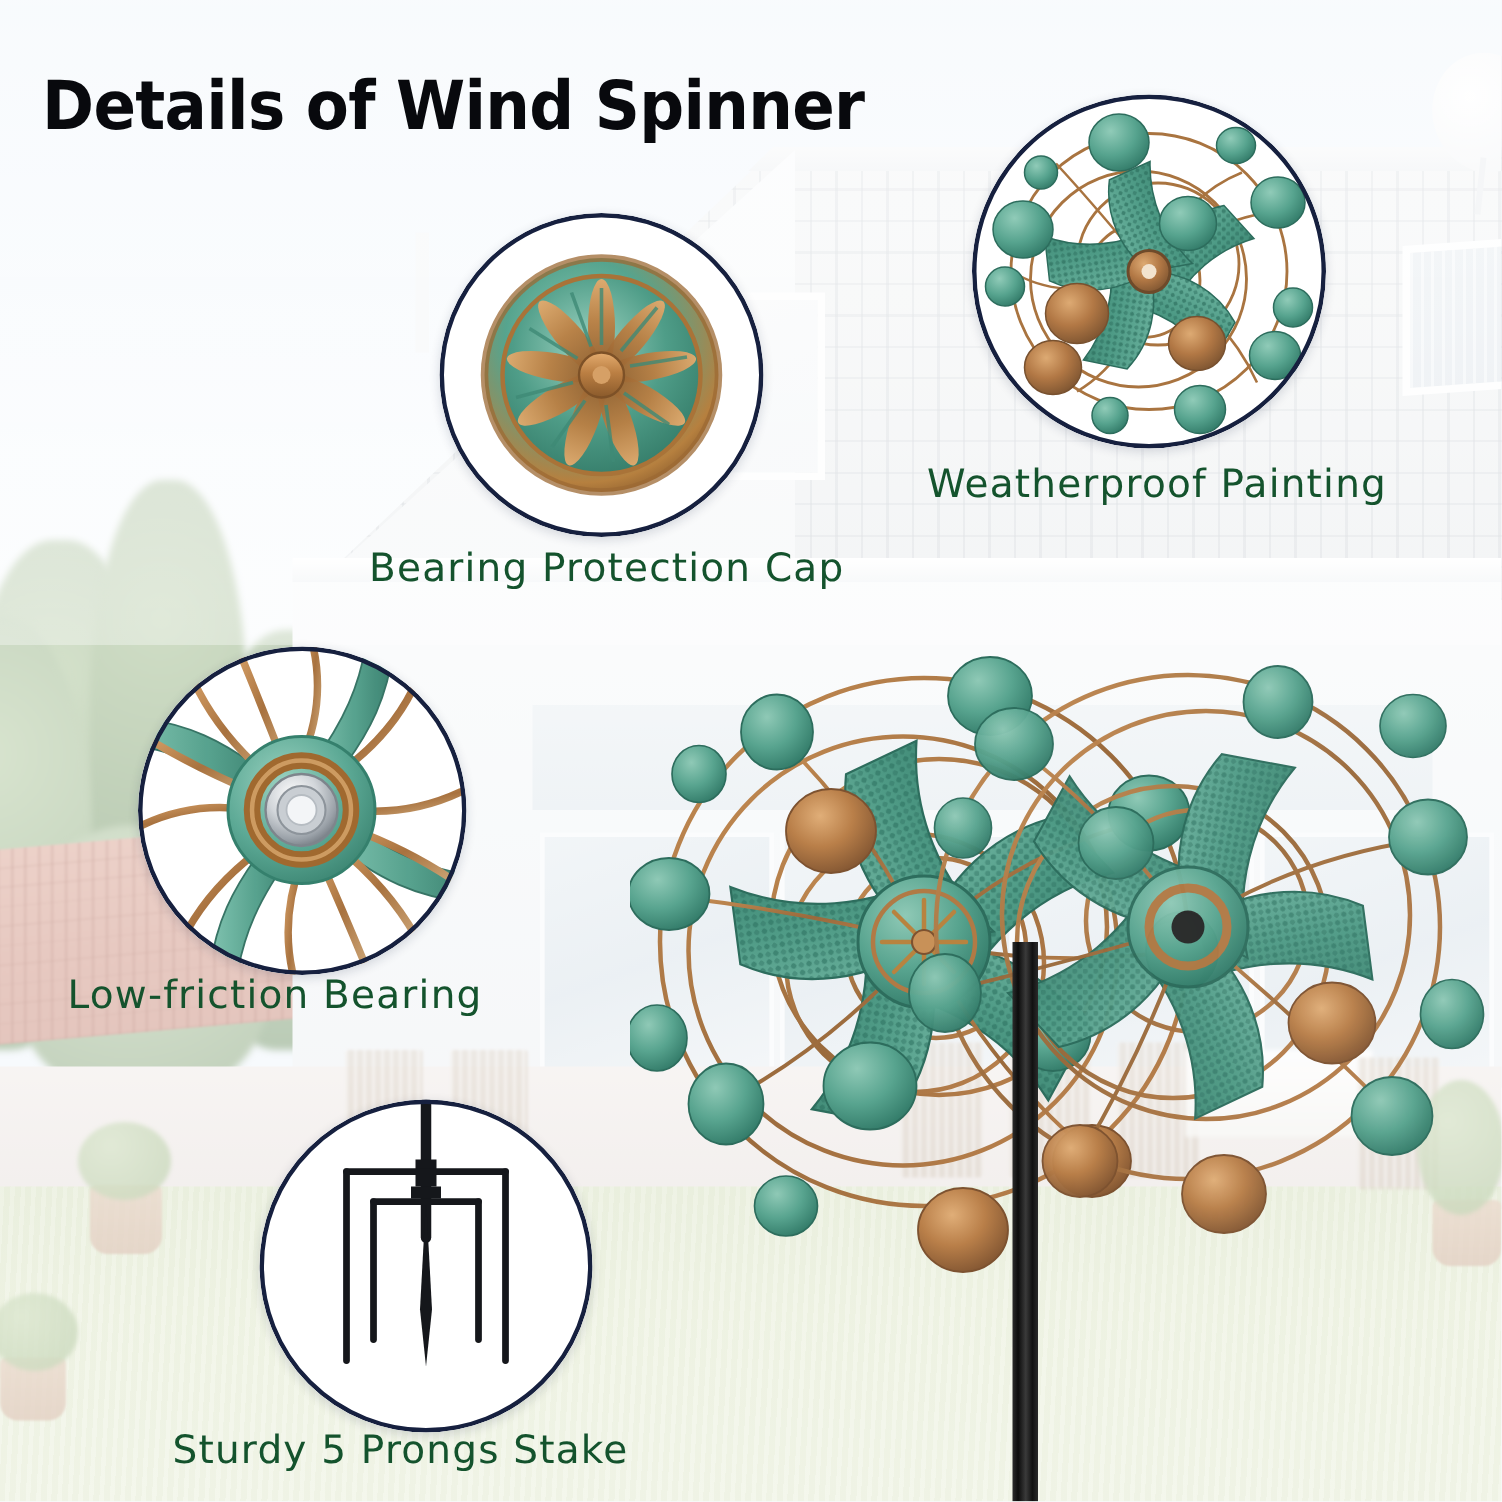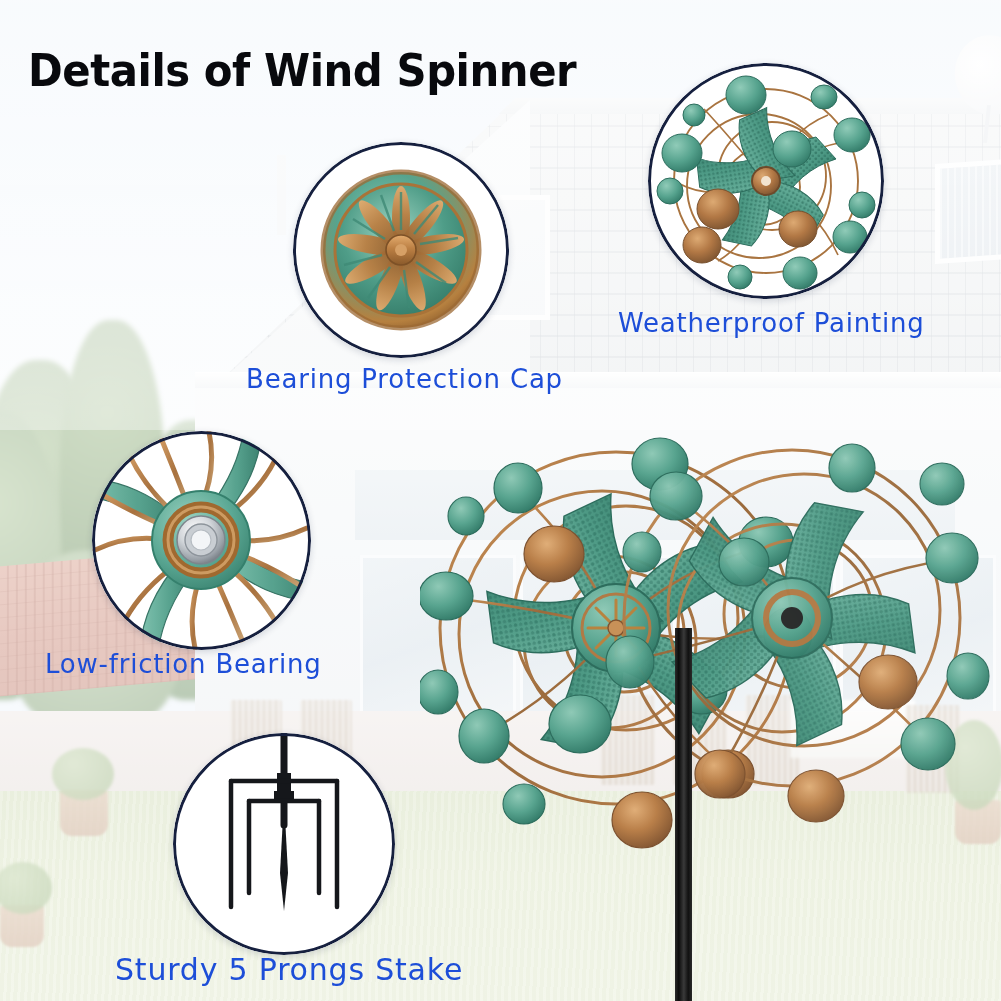--- a/index.html
+++ b/index.html
@@ -181,30 +181,30 @@
   }
 
   .cap{left:293px;top:142px;width:216px;height:216px;}
   .paint{left:648px;top:63px;width:236px;height:236px;}
   .bear{left:92px;top:431px;width:219px;height:219px;}
   .stake{left:173px;top:733px;width:222px;height:222px;}
 
   
   .label{
     position:absolute;
-    color:#1d4ed8;
+    color:#14532d;
     font-family:"DejaVu Sans",sans-serif;
     font-weight:400;
     letter-spacing:.8px;
     white-space:nowrap;
   }
   .lbl-cap   {left:246px;top:364px;font-size:26px;text-align:center;}
   .lbl-paint {left:618px;top:308px;font-size:26px;}
   .lbl-bear  {left:45px; top:649px;font-size:26px;}
-  .lbl-stake {left:115px;top:952px;font-size:30px;}
+  .lbl-stake {left:115px;top:952px;font-size:26px;}
 
   
   .title{
     position:absolute;left:28px;top:48px;
     font-family:"DejaVu Sans",sans-serif;
     font-weight:700;
     font-size:45px;
     line-height:1;
     color:#08090d;
     letter-spacing:-0.5px;

